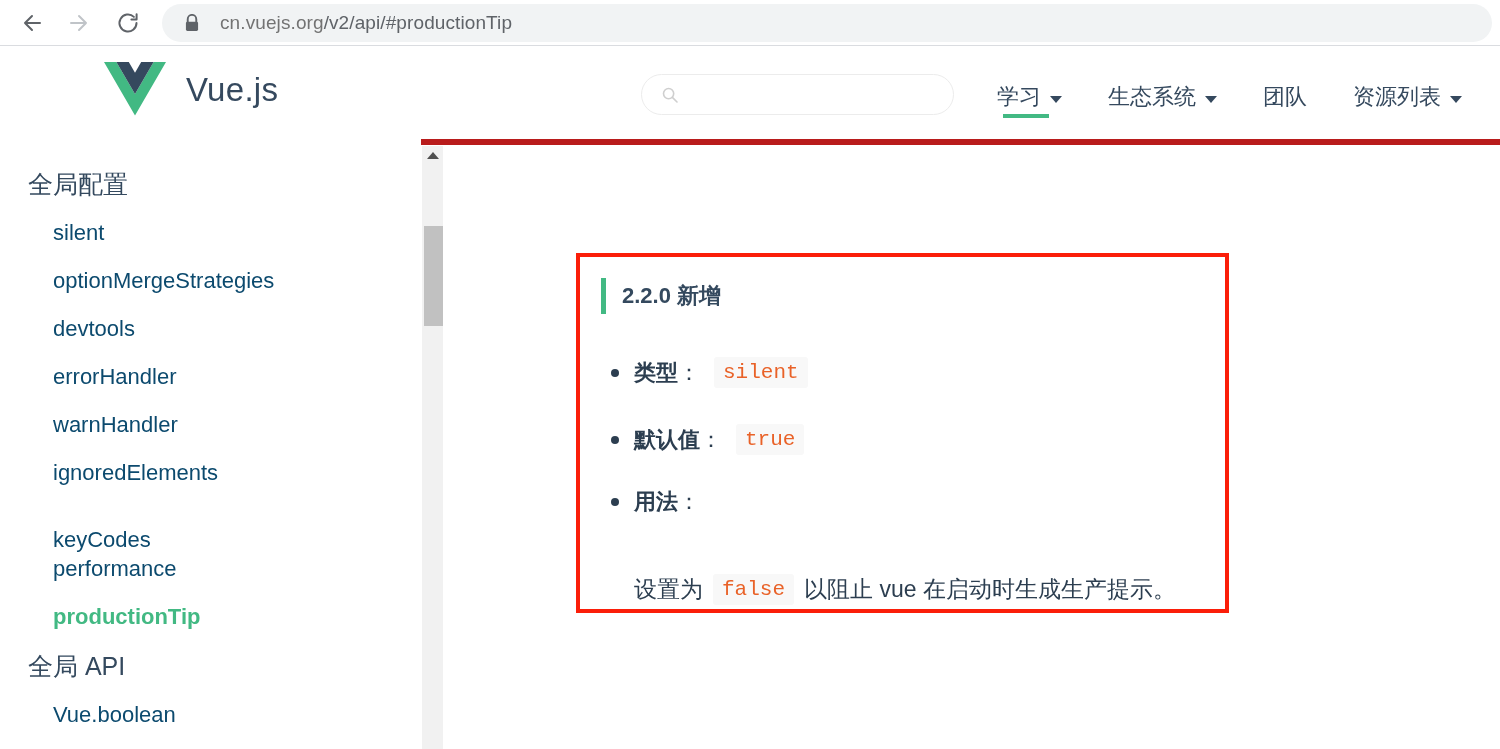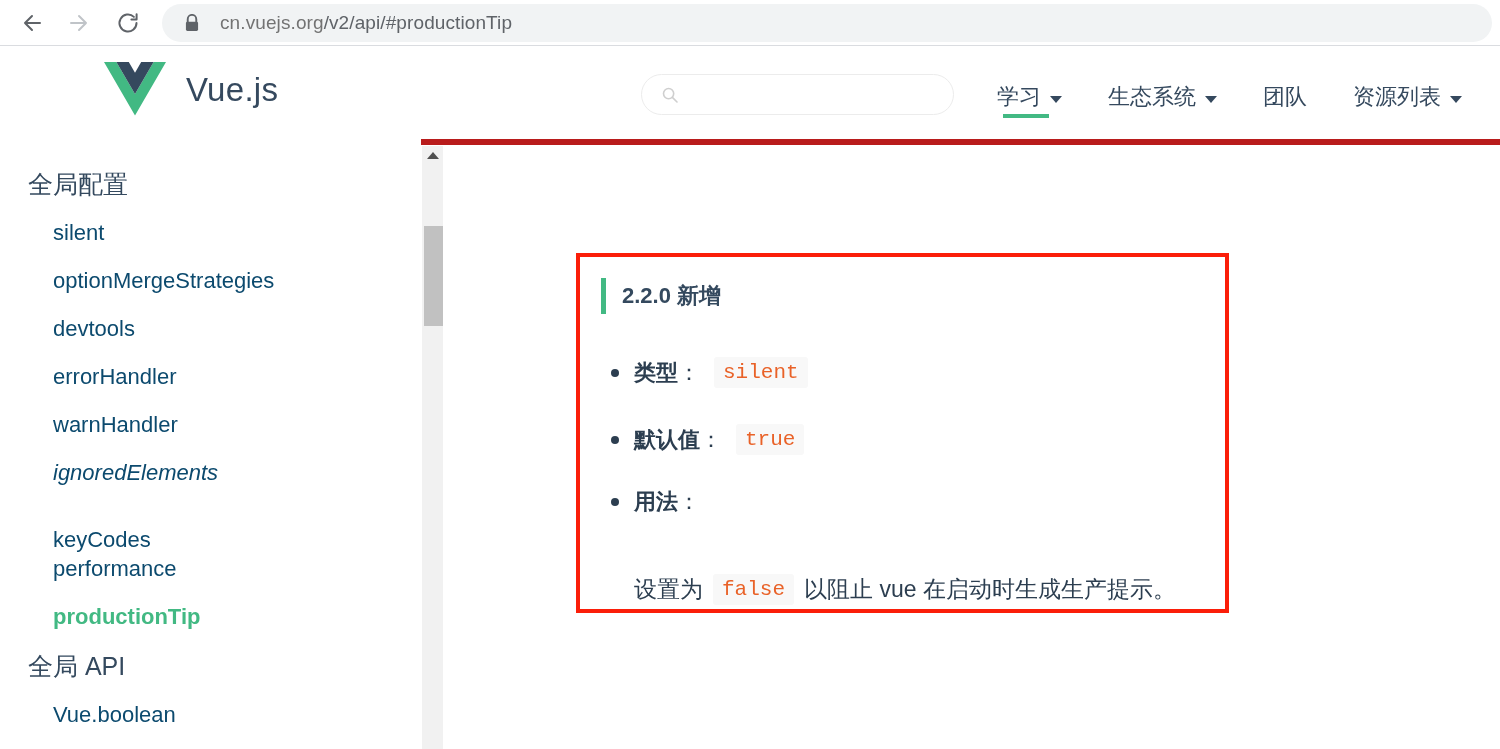--- a/index.html
+++ b/index.html
@@ -268,21 +268,21 @@
     </div>
     <div class="sb-row" style="top:188px;">
       <div class="side-link">devtools</div>
     </div>
     <div class="sb-row" style="top:236px;">
       <div class="side-link">errorHandler</div>
     </div>
     <div class="sb-row" style="top:284px;">
       <div class="side-link">warnHandler</div>
     </div>
-    <div class="sb-row" style="top:332px;font-style:italic;">
+    <div class="sb-row" style="top:332px;">
       <div class="side-link">ignoredElements</div>
     </div>
     <div class="sb-row" style="top:380px;margin-top:19px;">
       <div class="side-link">keyCodes</div>
     </div>
     <div class="sb-row" style="top:428px;">
       <div class="side-link">performance</div>
     </div>
     <div class="sb-row" style="top:476px;">
       <div class="side-link active">productionTip</div>

